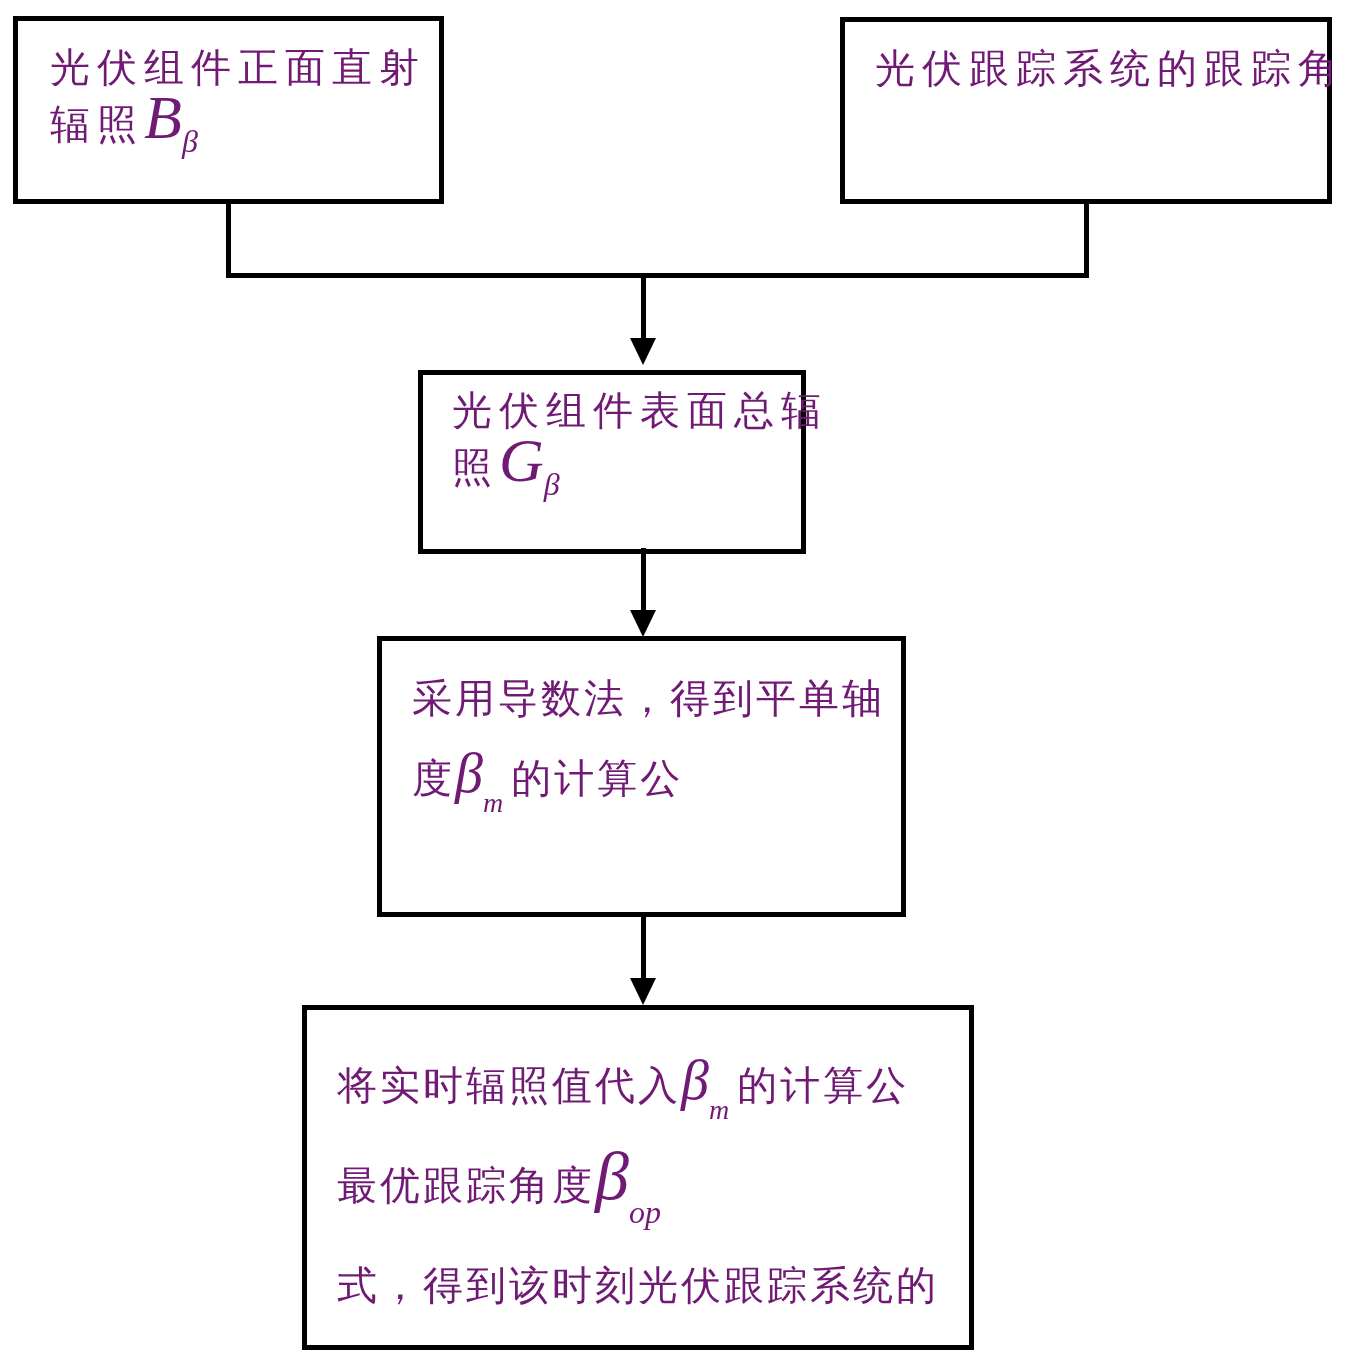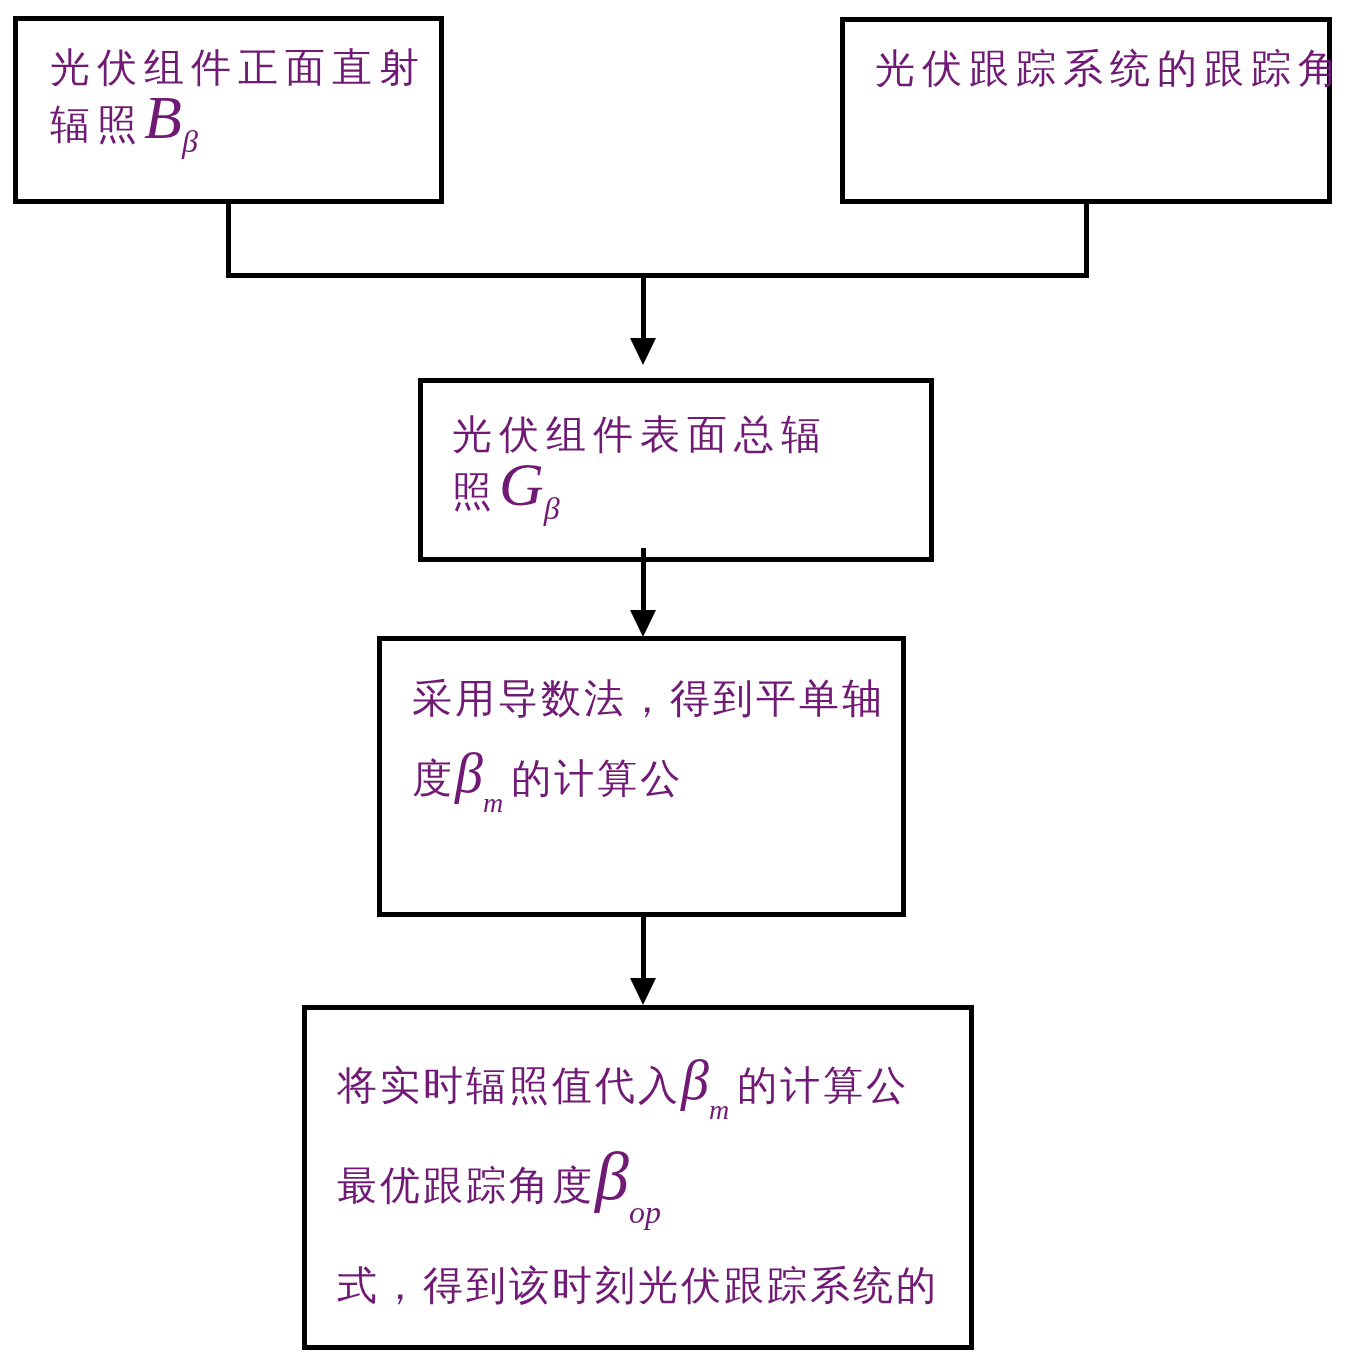--- a/index.html
+++ b/index.html
@@ -19,21 +19,21 @@
     box-sizing: border-box;
   }
   .txt {
     font-size: 40px;
     letter-spacing: 7px;
     line-height: 57px;
     white-space: nowrap;
   }
   .box-direct   { left: 13px;  top: 16px;   width: 431px; height: 188px; padding: 18px 6px 0 32px; }
   .box-diffuse  { left: 840px; top: 17px;   width: 492px; height: 187px; padding: 18px 6px 0 30px; }
-  .box-total    { left: 418px; top: 378px;  width: 516px; height: 184px; padding: 23px 6px 0 29px; }
+  .box-total    { left: 418px; top: 370px;  width: 388px; height: 184px; padding: 7px 6px 0 29px; }
   .box-deriv    { left: 377px; top: 636px;  width: 529px; height: 281px; padding: 18px 6px 0 30px; }
   .box-deriv .txt   { letter-spacing: 3px; line-height: 80px; }
   .box-optimal  { left: 302px; top: 1005px; width: 672px; height: 345px; padding: 26px 18px 0 30px; }
   .box-optimal .txt { letter-spacing: 3px; line-height: 100px; }
 
   .sym {
     font-style: italic;
     font-size: 62px;
     letter-spacing: 0;
     line-height: 20px;

